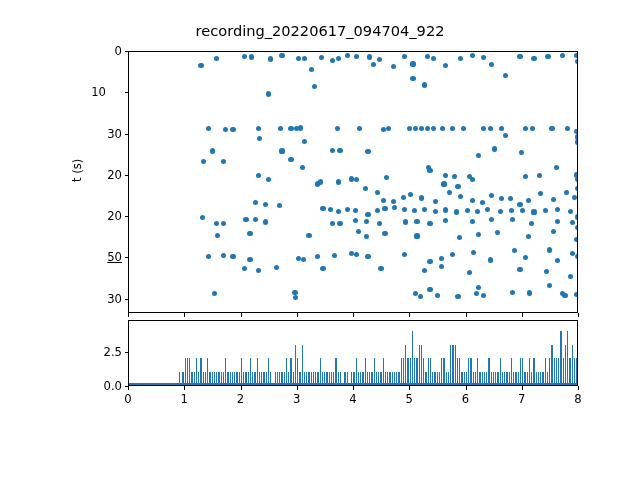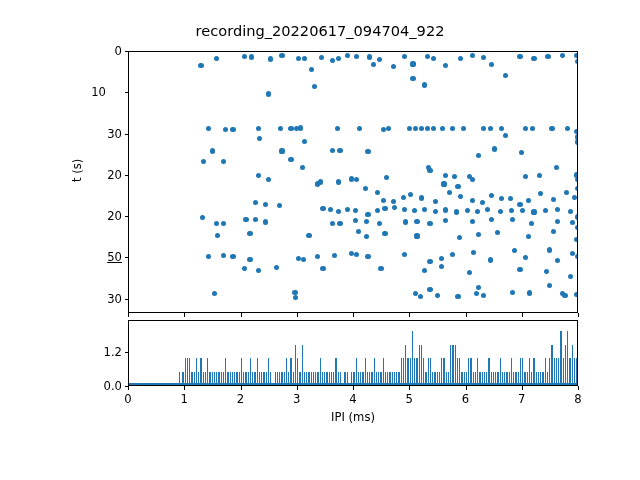--- a/index.html
+++ b/index.html
@@ -581,35 +581,34 @@
         <div class="bar" style="left: 440.3px; width: 1.4px; height: 26.9388px; background: rgb(31, 119, 180);"></div>
         <div class="bar" style="left: 442.55px; width: 1.4px; height: 40.4082px; background: rgb(31, 119, 180);"></div>
         <div class="bar" style="left: 444.8px; width: 1.4px; height: 26.9388px; background: rgb(31, 119, 180);"></div>
         <div class="bar" style="left: 447.05px; width: 1.4px; height: 26.9388px; background: rgb(31, 119, 180);"></div>
       </div>
   </div>
   <div id="hist-ticks">
       <div class="tick-mark tick-y" style="left: 124.5px; top: 386px; width: 3.5px; height: 1.1px;"></div>
       <div class="tick-label tick-label-y" style="left: 82px; top: 386px; width: 40px;">0.0</div>
       <div class="tick-mark tick-y" style="left: 124.5px; top: 352.327px; width: 3.5px; height: 1.1px;"></div>
-      <div class="tick-label tick-label-y" style="left: 82px; top: 352.327px; width: 40px;">1.2</div>
+      <div class="tick-label tick-label-y" style="left: 82px; top: 352.327px; width: 40px;">2.5</div>
       <div class="tick-mark tick-x" style="left: 128px; top: 386px; width: 1.1px; height: 3.5px;"></div>
       <div class="tick-label tick-label-x" style="left: 128px; top: 392px;">0</div>
       <div class="tick-mark tick-x" style="left: 184.25px; top: 386px; width: 1.1px; height: 3.5px;"></div>
       <div class="tick-label tick-label-x" style="left: 184.25px; top: 392px;">1</div>
       <div class="tick-mark tick-x" style="left: 240.5px; top: 386px; width: 1.1px; height: 3.5px;"></div>
       <div class="tick-label tick-label-x" style="left: 240.5px; top: 392px;">2</div>
       <div class="tick-mark tick-x" style="left: 296.75px; top: 386px; width: 1.1px; height: 3.5px;"></div>
       <div class="tick-label tick-label-x" style="left: 296.75px; top: 392px;">3</div>
       <div class="tick-mark tick-x" style="left: 353px; top: 386px; width: 1.1px; height: 3.5px;"></div>
       <div class="tick-label tick-label-x" style="left: 353px; top: 392px;">4</div>
       <div class="tick-mark tick-x" style="left: 409.25px; top: 386px; width: 1.1px; height: 3.5px;"></div>
       <div class="tick-label tick-label-x" style="left: 409.25px; top: 392px;">5</div>
       <div class="tick-mark tick-x" style="left: 465.5px; top: 386px; width: 1.1px; height: 3.5px;"></div>
       <div class="tick-label tick-label-x" style="left: 465.5px; top: 392px;">6</div>
       <div class="tick-mark tick-x" style="left: 521.75px; top: 386px; width: 1.1px; height: 3.5px;"></div>
       <div class="tick-label tick-label-x" style="left: 521.75px; top: 392px;">7</div>
       <div class="tick-mark tick-x" style="left: 578px; top: 386px; width: 1.1px; height: 3.5px;"></div>
       <div class="tick-label tick-label-x" style="left: 578px; top: 392px;">8</div>
     </div>
-  <div id="xlabel-hist">IPI (ms)</div>
 
 </div>
 
 </body></html>

